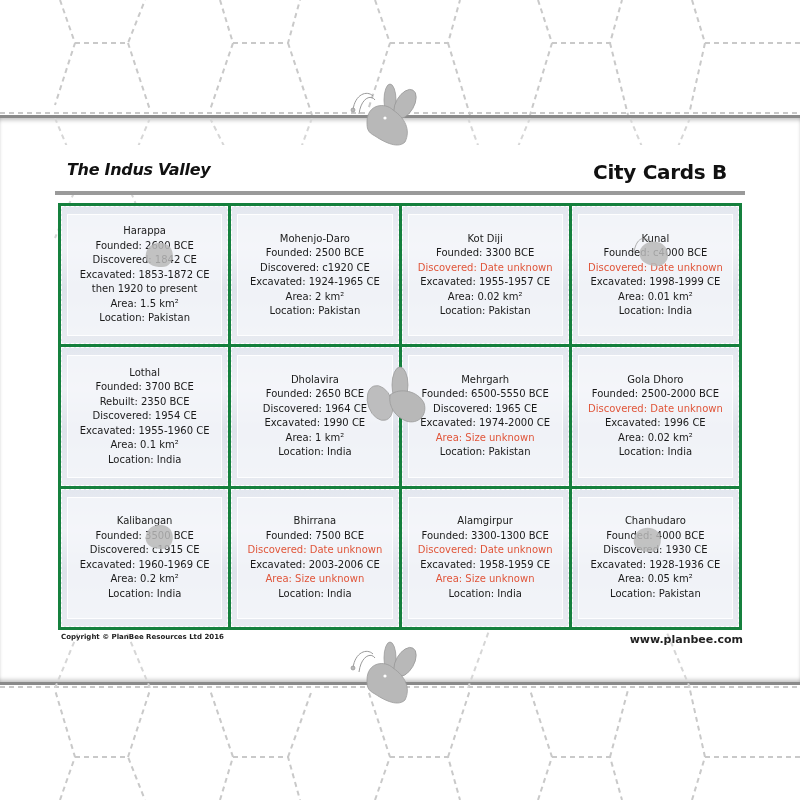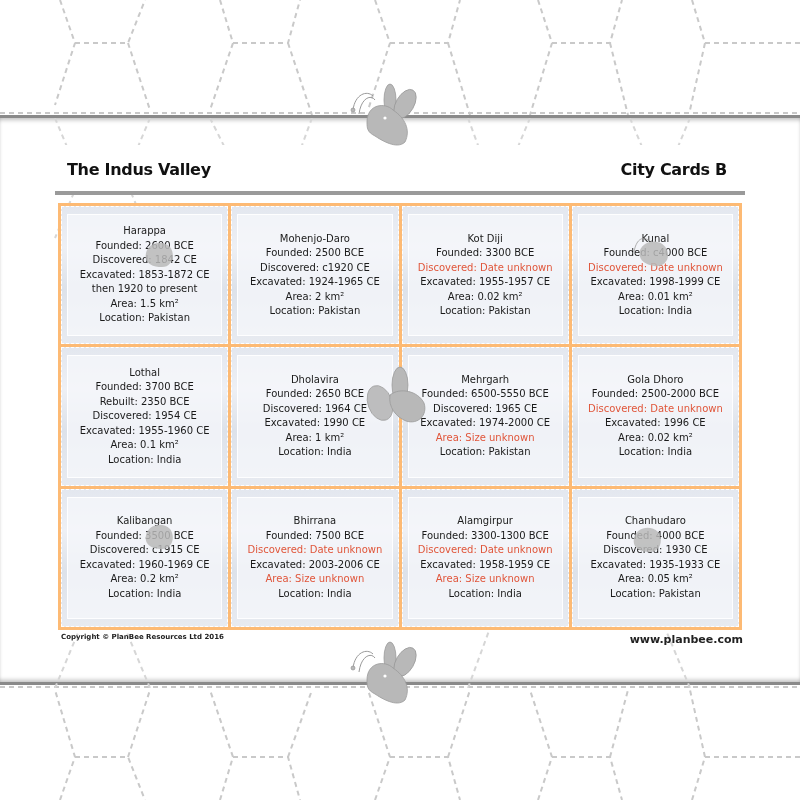--- a/index.html
+++ b/index.html
@@ -23,32 +23,32 @@
       z-index: 2;
     }
     .page-header {
       position: absolute; left: 0; top: 0; width: 690px; height: 50px;
       background: #ffffff;
       border-bottom: 4px solid #9a9a9a;
     }
     .title-left {
       position: absolute; left: 12px; top: 15px;
       font-family: "DejaVu Sans", sans-serif; font-weight: bold; font-size: 16px;
-      color: #111; letter-spacing: -0.3px;
+      color: #111; letter-spacing: -0.3px; font-style: italic;
     }
     .title-right {
       position: absolute; right: 18px; top: 15px;
-      font-family: "DejaVu Sans", sans-serif; font-weight: bold; font-size: 16px;
+      font-family: "DejaVu Sans", sans-serif; font-weight: bold; font-size: 20px;
       color: #111; letter-spacing: -0.3px;
     }
 
     .grid {
       position: absolute; left: 3px; top: 58px; width: 684px; height: 427px;
       display: grid; grid-template-columns: repeat(4, 1fr); grid-template-rows: repeat(3, 1fr);
-      background: #fdba74;
+      background: #15803d;
       padding: 3px; gap: 3px;
     }
     .card {
       position: relative;
       background: linear-gradient(180deg, #e3e7ef 0%, #eef0f5 30%, #dde2ea 60%, #e8ebf1 100%);
       outline: 1px dashed #ffffff; outline-offset: -1px;
       overflow: hidden;
     }
     .card-inner {
       position: absolute; left: 6px; top: 8px; right: 6px; bottom: 8px;
@@ -269,21 +269,21 @@
       <div class="card-line unknown">Area: Size unknown</div>
       <div class="card-line">Location: India</div>
     </div>
       </div>
 
     <div class="card">
         <div class="card-inner">
       <div class="card-line">Chanhudaro</div>
       <div class="card-line">Founded: 4000 BCE</div>
       <div class="card-line">Discovered: 1930 CE</div>
-      <div class="card-line">Excavated: 1935-1933 CE</div>
+      <div class="card-line">Excavated: 1928-1936 CE</div>
       <div class="card-line">Area: 0.05 km²</div>
       <div class="card-line">Location: Pakistan</div>
     </div>
       </div>
   </div>
 
   <div class="footer-left">Copyright © PlanBee Resources Ltd 2016</div>
   <div class="footer-right">www.planbee.com</div>
 </div>
 

